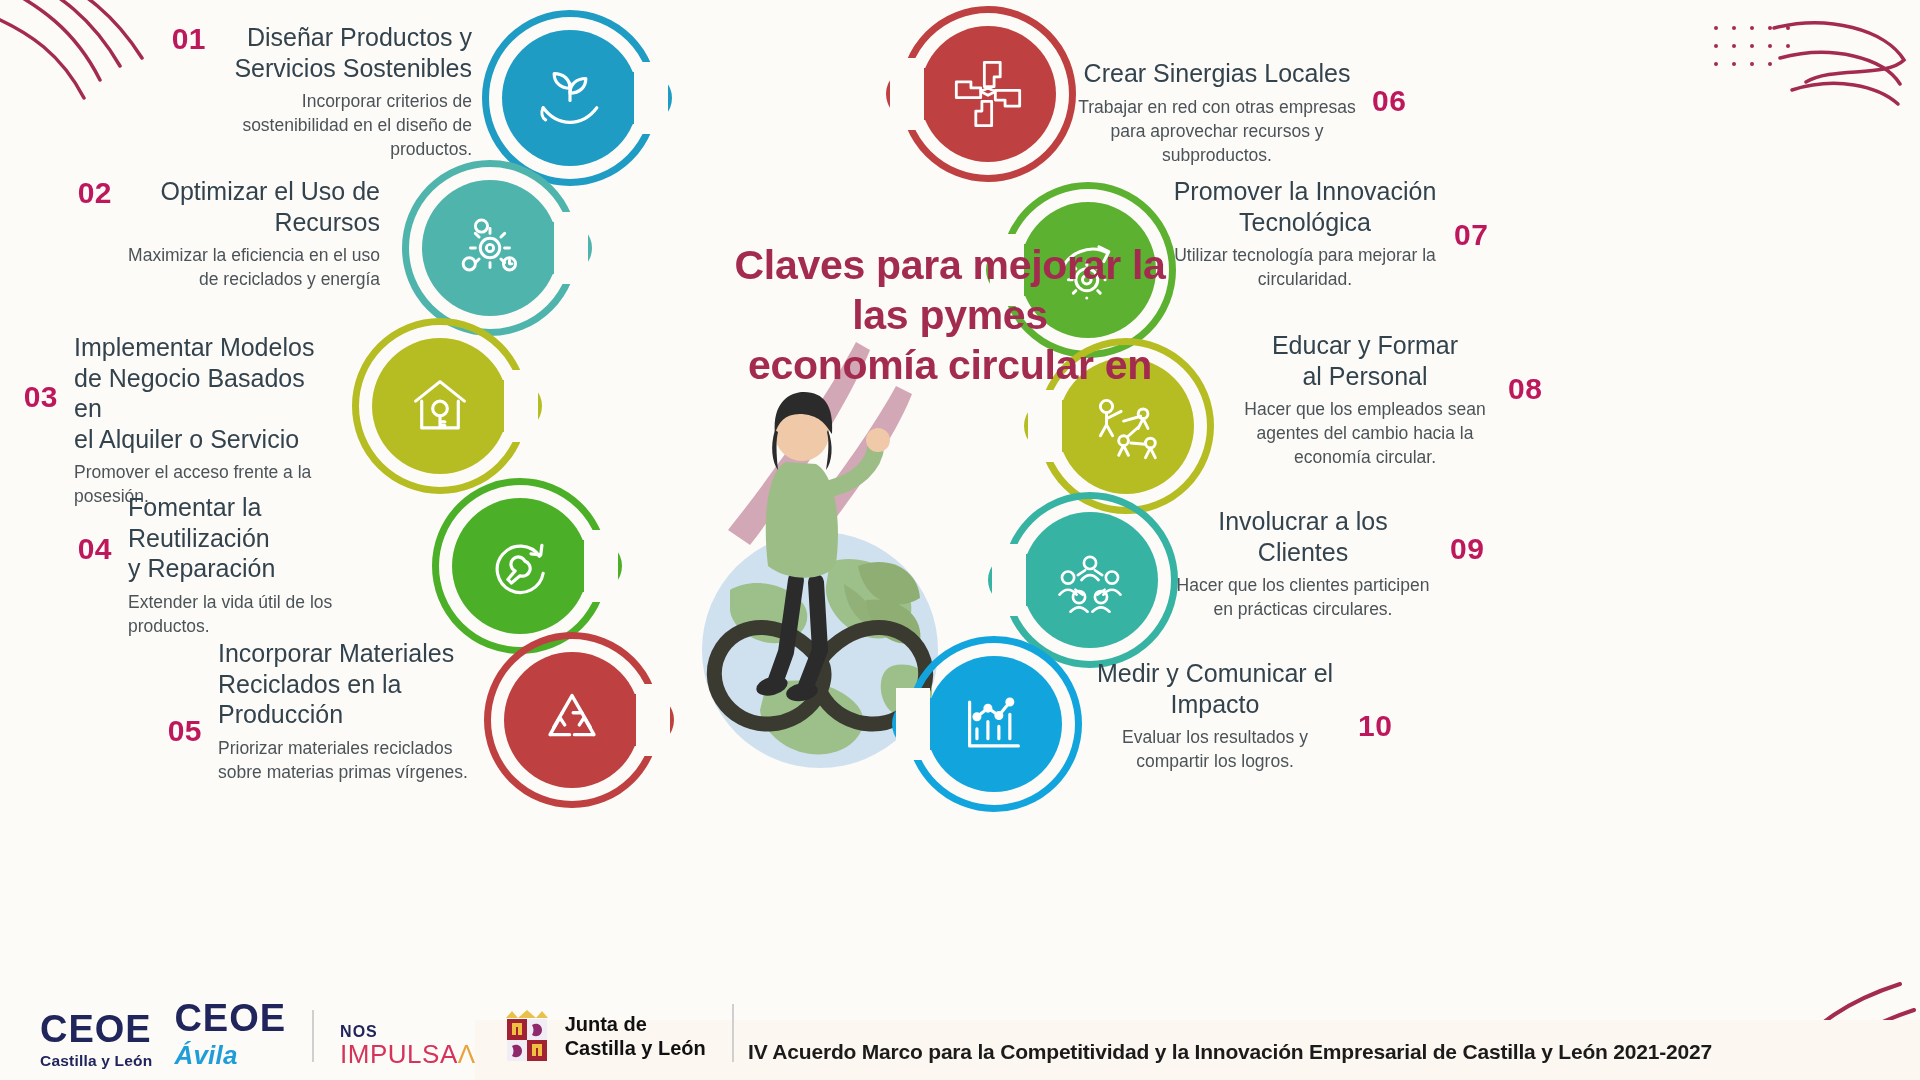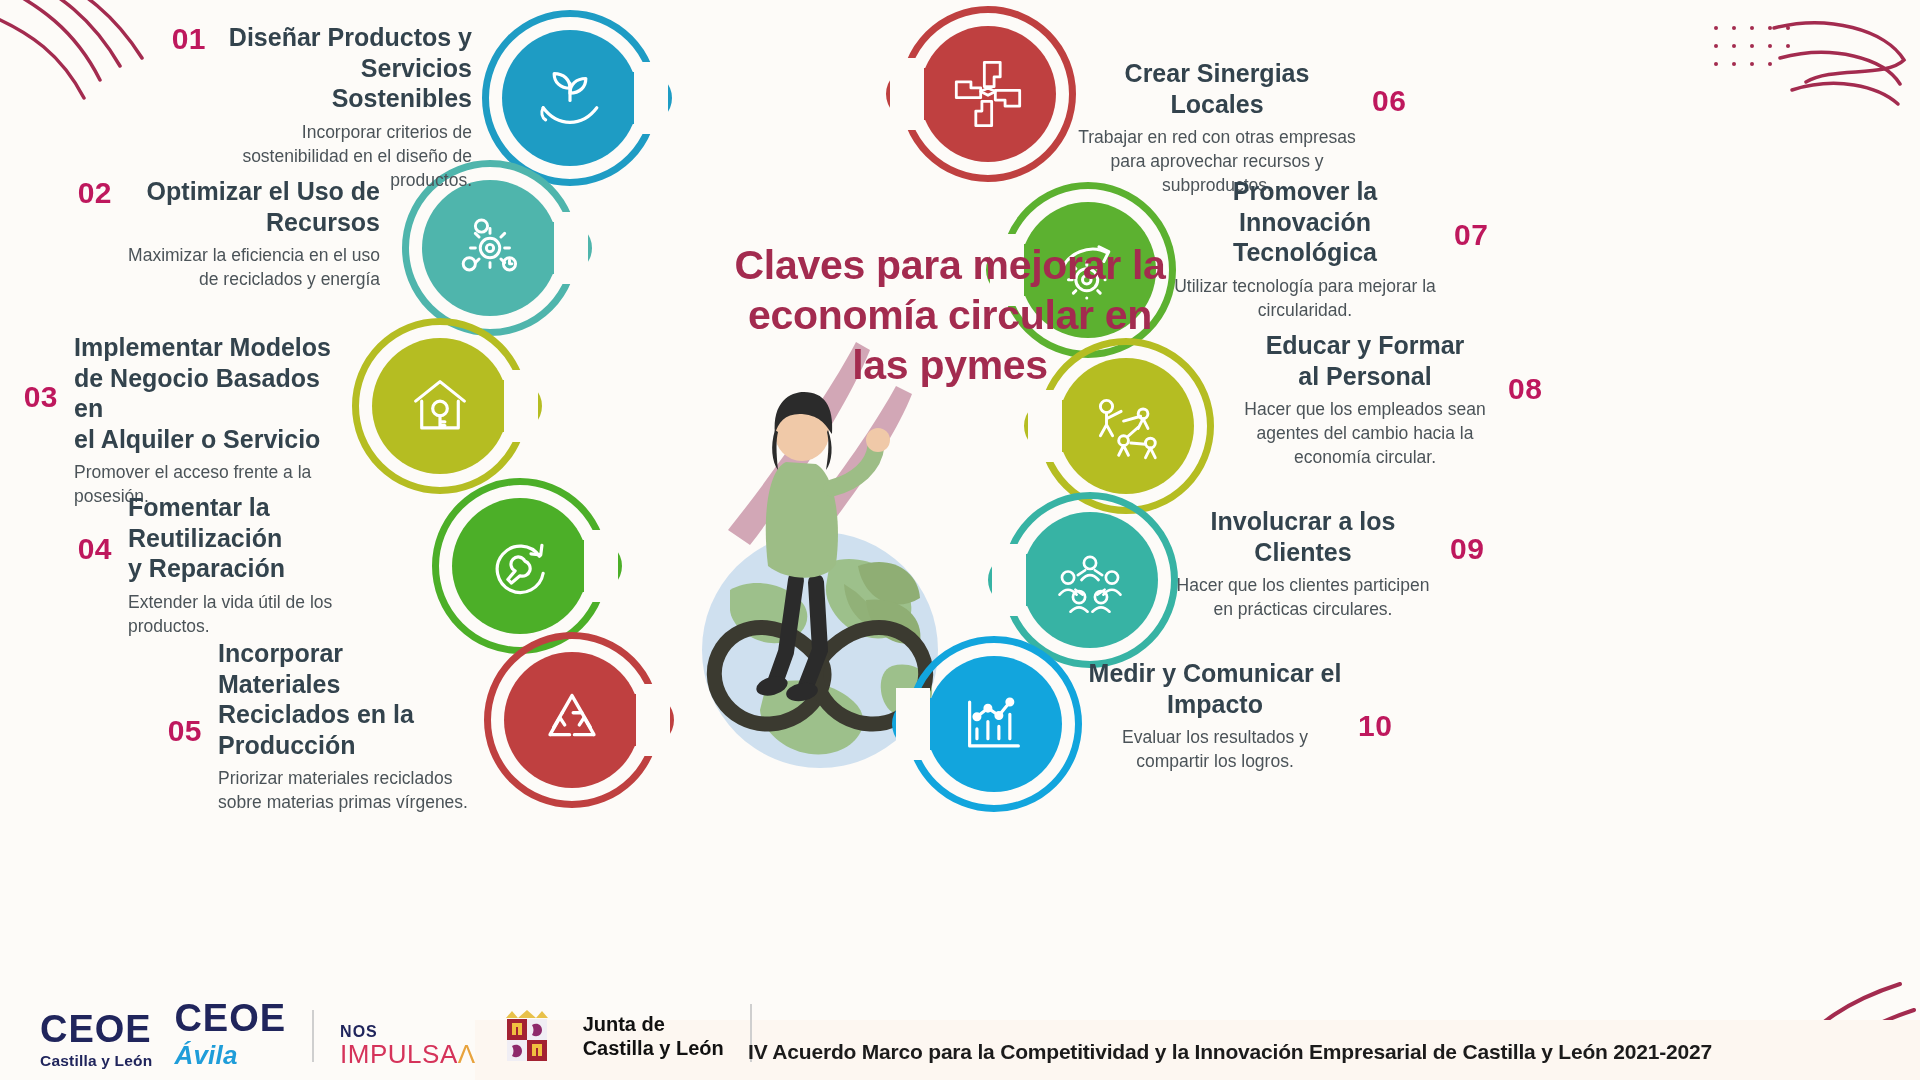--- a/index.html
+++ b/index.html
@@ -63,21 +63,21 @@
 
   
   .item { position: absolute; z-index: 5; }
   .item .num {
     position: absolute;
     font-size: 30px; font-weight: bold; color: #be185d;
     letter-spacing: 0.5px;
   }
   .item .body { }
   .item .title {
-    font-size: 25px; font-weight: bold; color: #33434d;
+    font-size: 25px; font-weight: normal; color: #33434d;
     line-height: 1.22; margin-bottom: 6px;
   }
   .item .desc {
     font-size: 17.5px; color: #4b5358; line-height: 1.38;
   }
   .item.l .body { text-align: right; }
   .item.l .num  { right: 100%; margin-right: 16px; }
   .item.r .body { text-align: left; }
   .item.r .num  { left: 100%; margin-left: 16px; }
   .item.r.ralign .body { text-align: center; }
@@ -89,21 +89,21 @@
   .footer { position: absolute; left: 0; bottom: 0; width: 1856px; height: 108px; z-index: 8; }
   .logos { position: absolute; left: 40px; bottom: 12px; display: flex; align-items: flex-end; gap: 22px; }
   .ceoe { font-weight: bold; color: #20255c; line-height: 1; }
   .ceoe .word { font-size: 38px; letter-spacing: 1px; }
   .ceoe .sub  { font-size: 15.5px; margin-top: 5px; letter-spacing: 0.2px; }
   .ceoe.avila .sub { color: #1f9dd9; font-size: 26px; font-style: italic; }
   .vbar { width: 2px; height: 52px; background: #cfcfcf; margin: 0 4px 6px 4px; }
   .impulsa { line-height: 1.05; }
   .impulsa .nos { font-size: 16px; color: #20255c; font-weight: bold; letter-spacing: 1px; }
   .impulsa .imp { font-size: 26px; font-weight: normal; color: #d5335a; letter-spacing: 0.5px; }
-  .junta { display: flex; align-items: center; gap: 27px; }
+  .junta { display: flex; align-items: center; gap: 9px; }
   .junta-text { font-size: 20px; font-weight: bold; color: #111; line-height: 1.18; }
   .footer-strip {
     position: absolute; left: 475px; bottom: 0; width: 1445px; height: 60px;
     background: #fdf7f1;
   }
   .footer-title {
     position: absolute; left: 640px; bottom: 16px; width: 1180px;
     text-align: center;
     font-size: 21px; font-weight: bold; color: #1b1b1b; letter-spacing: -0.2px;
   }
@@ -151,22 +151,22 @@
 
   <svg class="deco deco-br" width="150" height="120">
     <g fill="none" stroke="#a32b4f" stroke-width="4" stroke-linecap="round">
       <path d="M120 4 C70 20, 30 46, 16 74 C34 98, 92 92, 126 110"></path>
       <path d="M134 30 C92 44, 54 64, 44 88"></path>
     </g>
   </svg>
 
   <div class="center-title">
     <div>Claves para mejorar la</div>
+    <div>las pymes</div>
     <div>economía circular en</div>
-    <div>las pymes</div>
   </div>
 
   <svg class="illus" viewBox="0 0 400 470">
 
     <g opacity="0.62" fill="#b9748f">
       <path d="M250 20 C230 70, 180 150, 130 215 L108 200 C160 135, 212 58, 236 12 Z"></path>
       <path d="M292 64 C270 120, 210 200, 150 268 L130 252 C192 186, 250 104, 276 56 Z"></path>
     </g>
 
     <circle cx="200" cy="320" r="118" fill="#cfe0ef"></circle>

